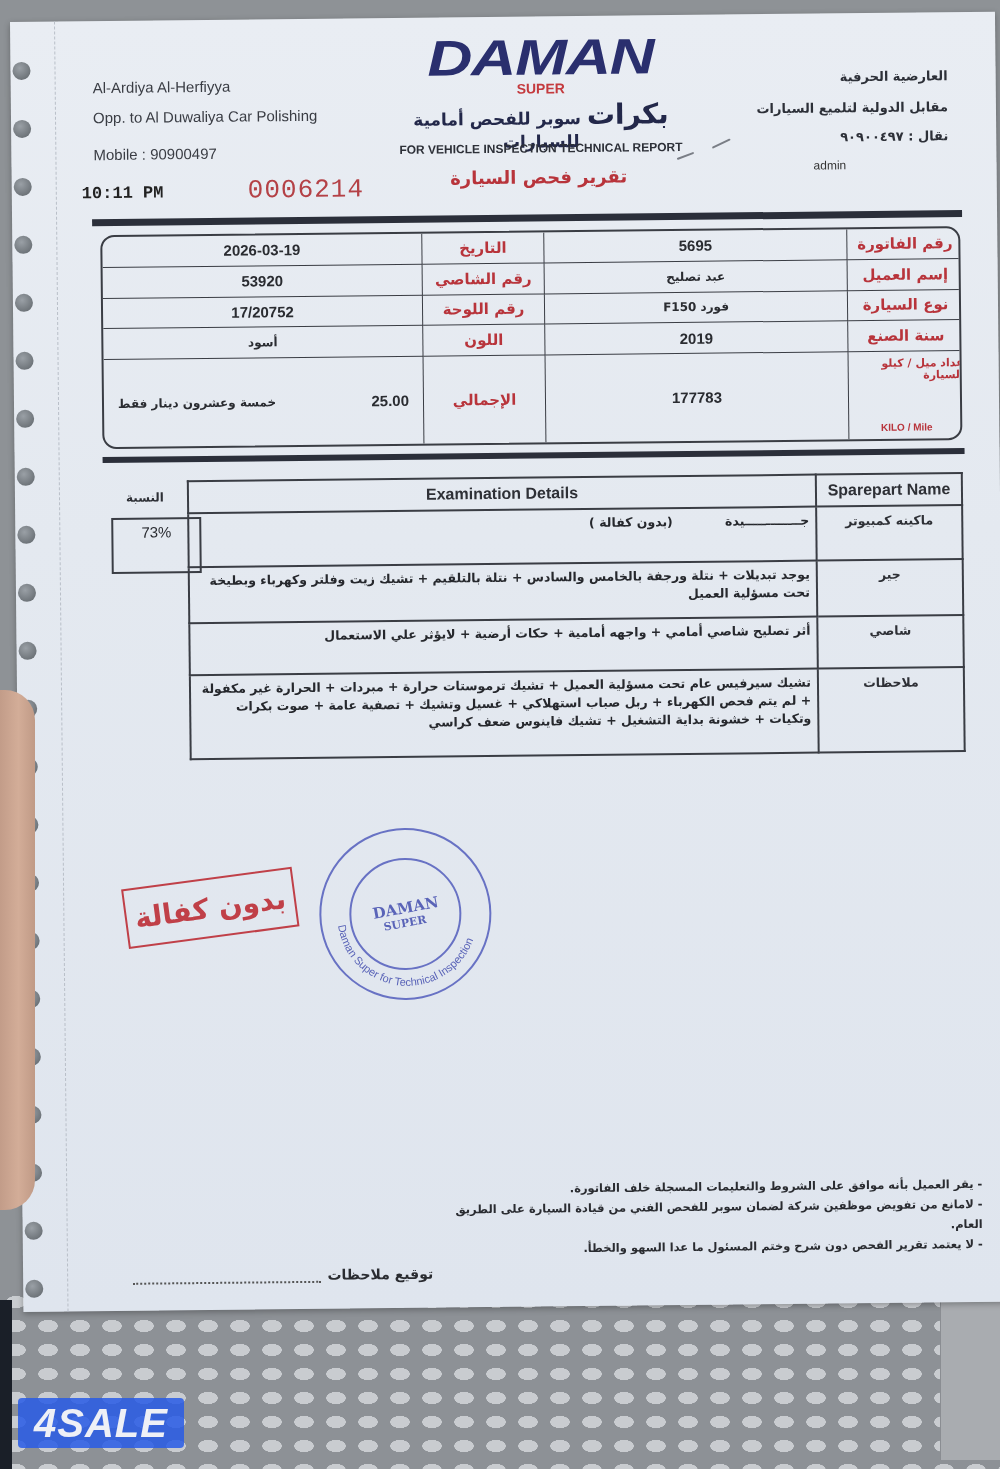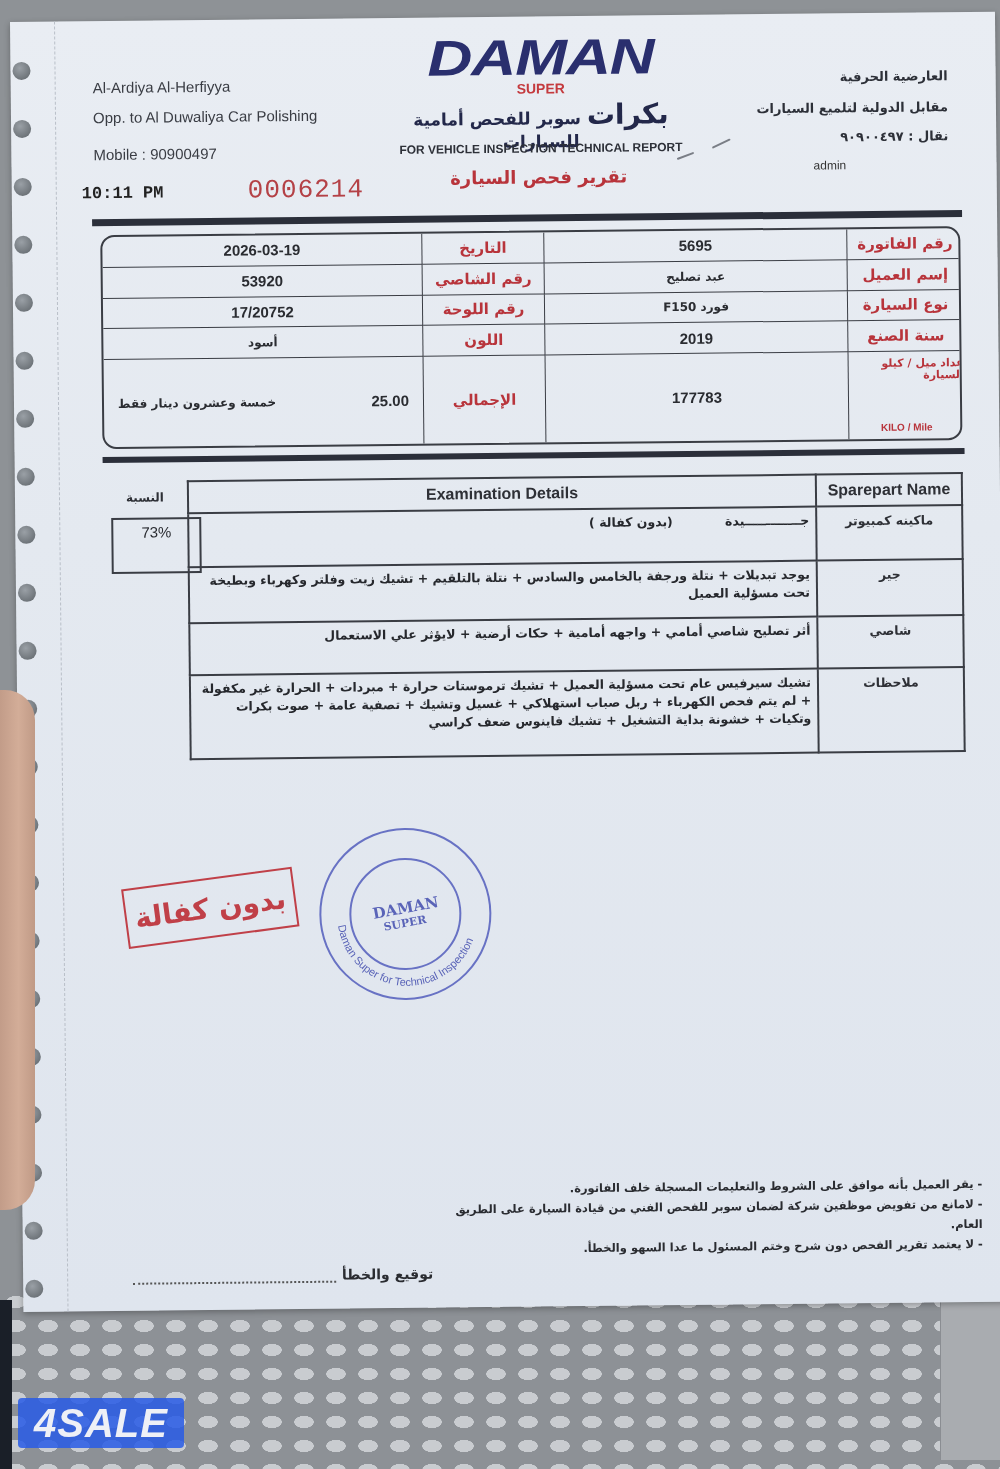--- a/index.html
+++ b/index.html
@@ -275,19 +275,19 @@
   </div>
 
   <div class="terms">
     <div>- يقر العميل بأنه موافق على الشروط والتعليمات المسجلة خلف الفاتورة.</div>
     <div>- لامانع من تفويض موظفين شركة لضمان سوبر للفحص الفني من قيادة السيارة على الطريق العام.</div>
     <div>- لا يعتمد تقرير الفحص دون شرح وختم المسئول ما عدا السهو والخطأ.</div>
   </div>
 
   <div class="sig">
     <div class="line"></div>
-    <div class="lbl">توقيع والخطأ</div>
+    <div class="lbl">توقيع ملاحظات</div>
   </div>
 </div>
 
 <div class="thumb"></div>
 
 <div class="watermark">4SALE</div>
 
 </body></html>

